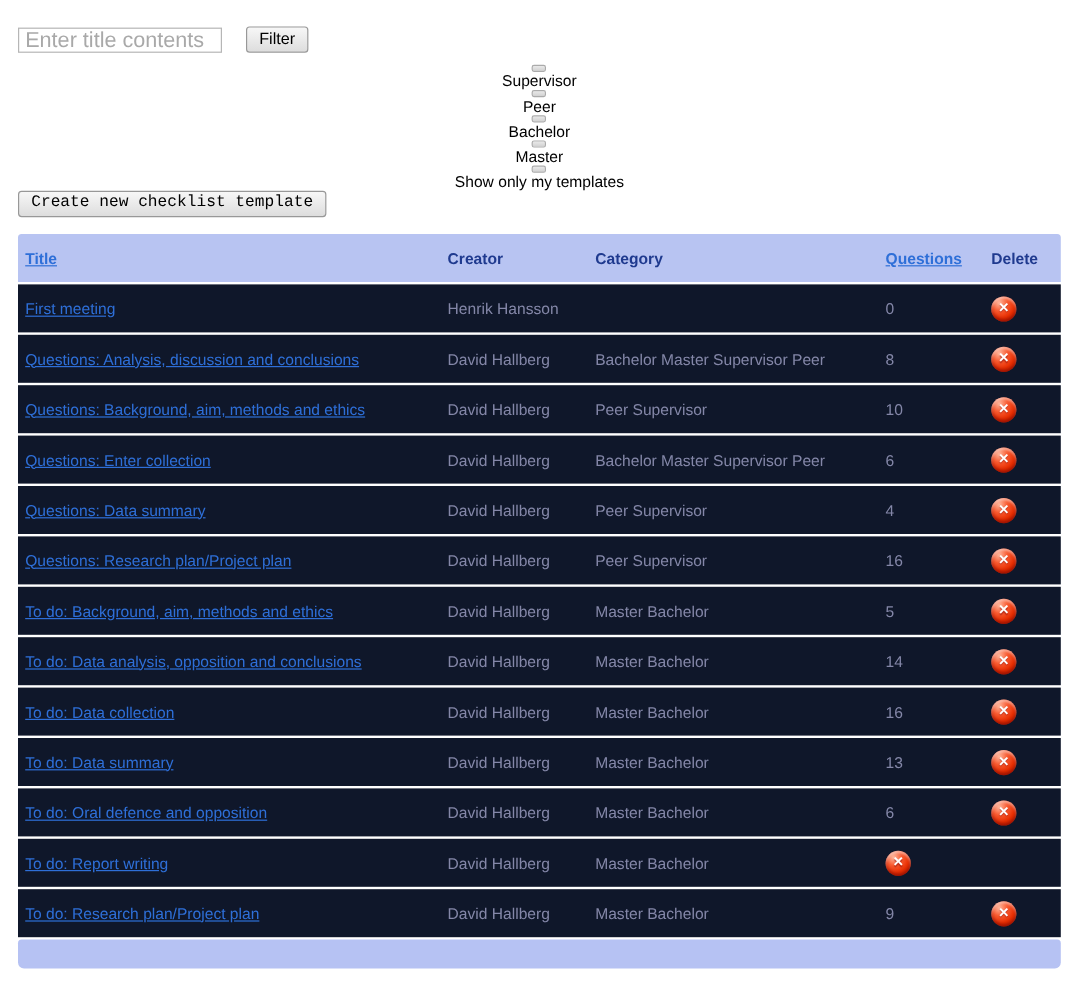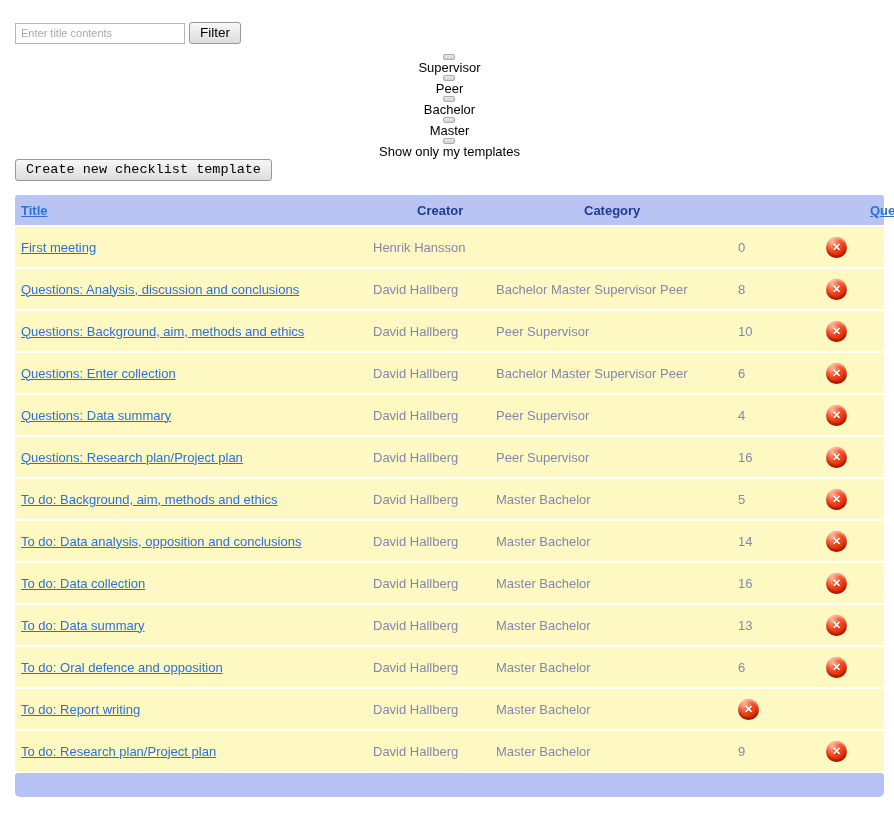--- a/index.html
+++ b/index.html
@@ -14,27 +14,27 @@
   }
   .page { padding: 22px 10px 0 15px; }
 
   
   .filter-bar { display: flex; align-items: center; }
   .title-input {
     width: 170px; height: 21px;
     border: 1px solid #b6b6b6;
     padding: 2px 5px;
     font-family: "Liberation Sans", sans-serif;
-    font-size: 11px;
+    font-size: 18px;
     color: #333;
     outline: none;
   }
   .title-input::placeholder { color: #a9a9a9; }
   .btn {
-    margin-left: 4px;
+    margin-left: 20px;
     height: 22px;
     padding: 1px 10px 2px 10px;
     border: 1px solid #989898;
     border-radius: 3px;
     background: linear-gradient(#f7f7f7, #dddddd);
     font-family: "Liberation Sans", sans-serif;
     font-size: 13.5px;
     color: #000;
     cursor: pointer;
   }
@@ -57,39 +57,38 @@
 
   
   .table { margin-top: 14px; width: 869px; }
   .thead, .tr, .tfoot { width: 869px; }
   .thead, .tr {
     display: grid;
     grid-template-columns: 352px 123px 242px 88px 64px;
   }
   .thead {
     background: #b8c4f2;
-    height: 30px;
+    height: 40px;
     border-radius: 3px 3px 0 0;
-    gap: 44px;
   }
   .th {
     display: flex; align-items: center;
     padding-left: 6px;
     font-weight: bold;
     color: #1f3a8f;
     font-size: 13px;
   }
   .th a {
     color: #2e6fd8;
     text-decoration: underline;
     font-weight: bold;
     cursor: pointer;
   }
   .tr {
-    background: #fef9c3;
+    background: #0f172a;
     height: 40px;
     margin-top: 2px;
   }
   .td {
     display: flex; align-items: center;
     padding-left: 6px;
     overflow: hidden;
   }
   .row-link {
     color: #2e6fd8;

